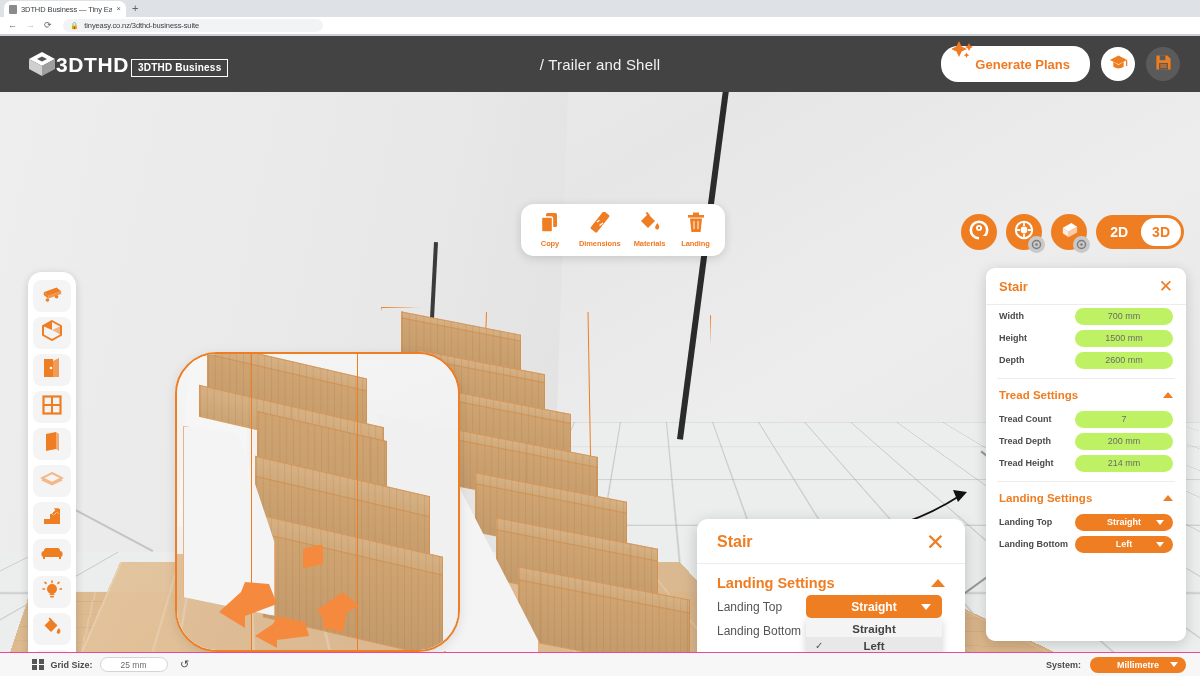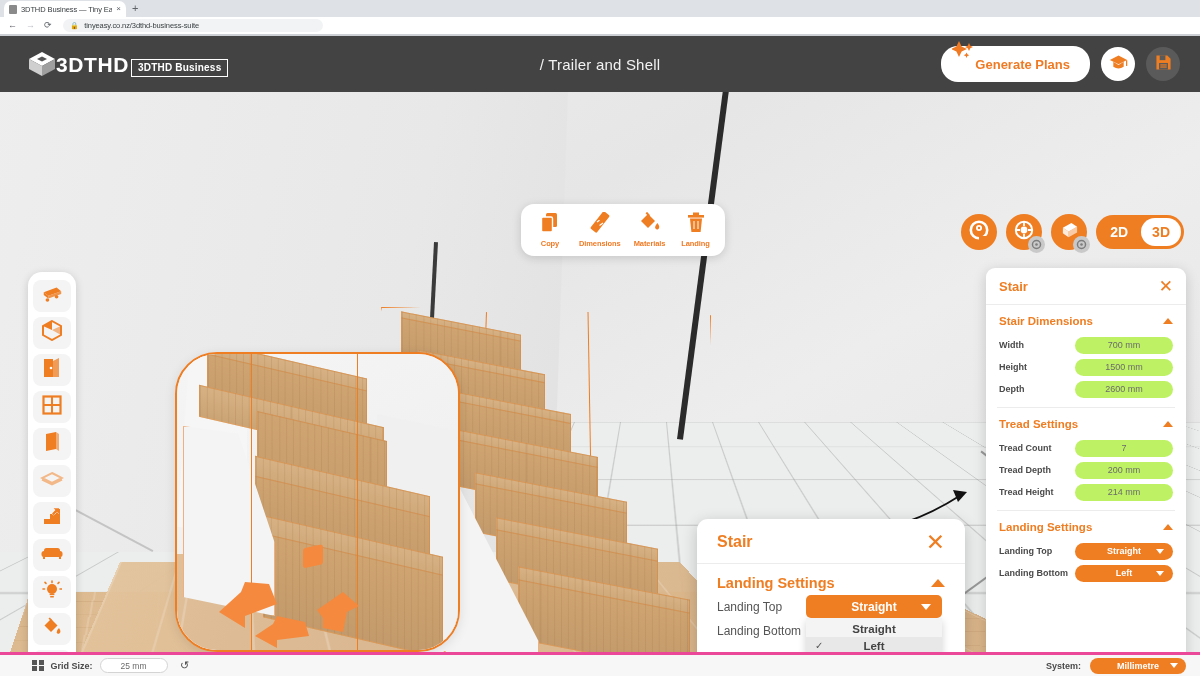--- a/index.html
+++ b/index.html
@@ -299,21 +299,21 @@
   }
   .dd-item.sel { background: #e8e8e8; }
   .dd-check { position: absolute; left: 9px; font-size: 10px; color: #555; font-weight: 400; }
 
   
   .connector { position: absolute; left: 845px; top: 385px; z-index: 34; pointer-events: none; }
 
   
   .bottom-bar {
     position: absolute; left: 0; top: 652px; width: 1200px; height: 24px;
-    background: #f7f7f7; border-top: 3px solid #ec4899;
+    background: #f7f7f7; border-top: 1px solid #ec4899;
     display: flex; align-items: center; z-index: 40;
   }
   .bb-left { display: flex; align-items: center; gap: 7px; margin-left: 32px; }
   .bb-label { font-size: 9px; color: #4a4a4a; font-weight: 700; }
   .bb-field {
     width: 68px; height: 15px; background: #fff; border: 1px solid #d4d4d4;
     border-radius: 8px; display: flex; align-items: center; justify-content: center;
     font-size: 8.5px; color: #6b6b6b; cursor: text;
   }
   .bb-reset {
@@ -710,24 +710,20 @@
         <path d="M122 15 L108 13 L113 25 Z" fill="#111"></path>
       </svg>
     </div>
 
     <div class="panel">
       <div class="panel-head">
         <span class="panel-title">Stair</span>
         <span class="x-btn">✕</span>
       </div>
 
-      <div class="sec-head">
-        <span class="sec-title">Stair Dimensions</span>
-        <span class="caret"></span>
-      </div>
       <div class="prop-row">
         <span class="prop-label">Width</span>
         <span class="prop-field">700 mm</span>
       </div>
       <div class="prop-row">
         <span class="prop-label">Height</span>
         <span class="prop-field">1500 mm</span>
       </div>
       <div class="prop-row">
         <span class="prop-label">Depth</span>

